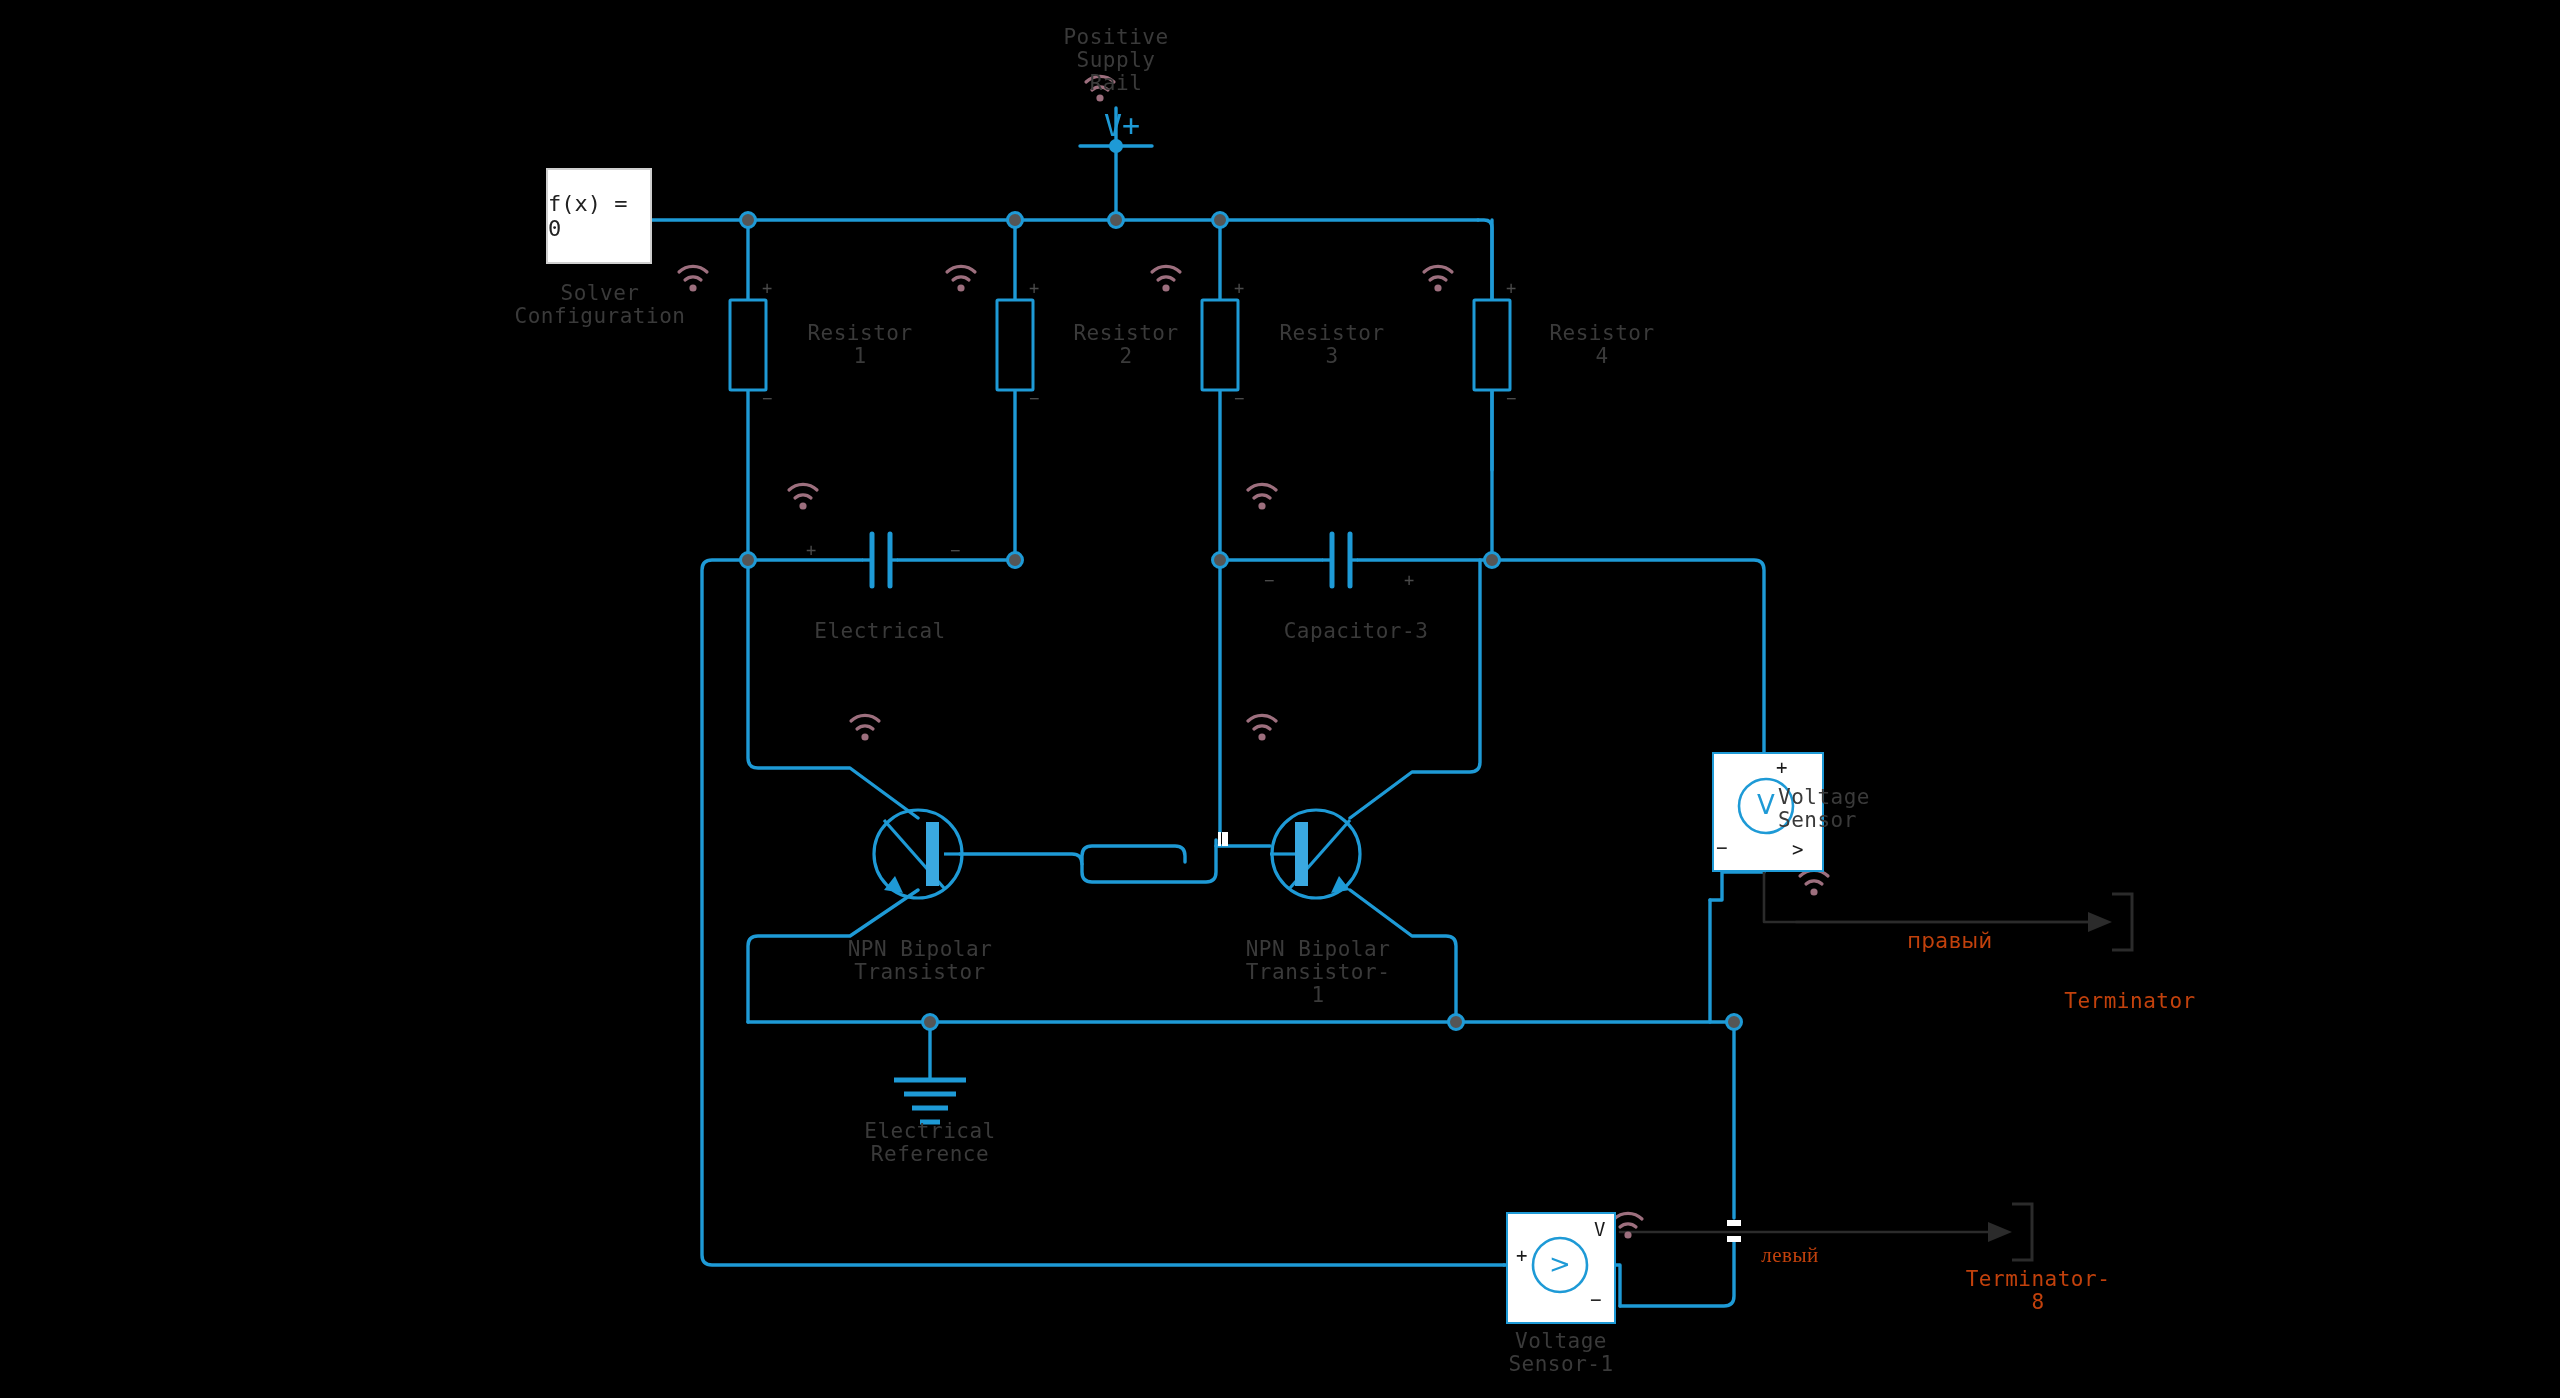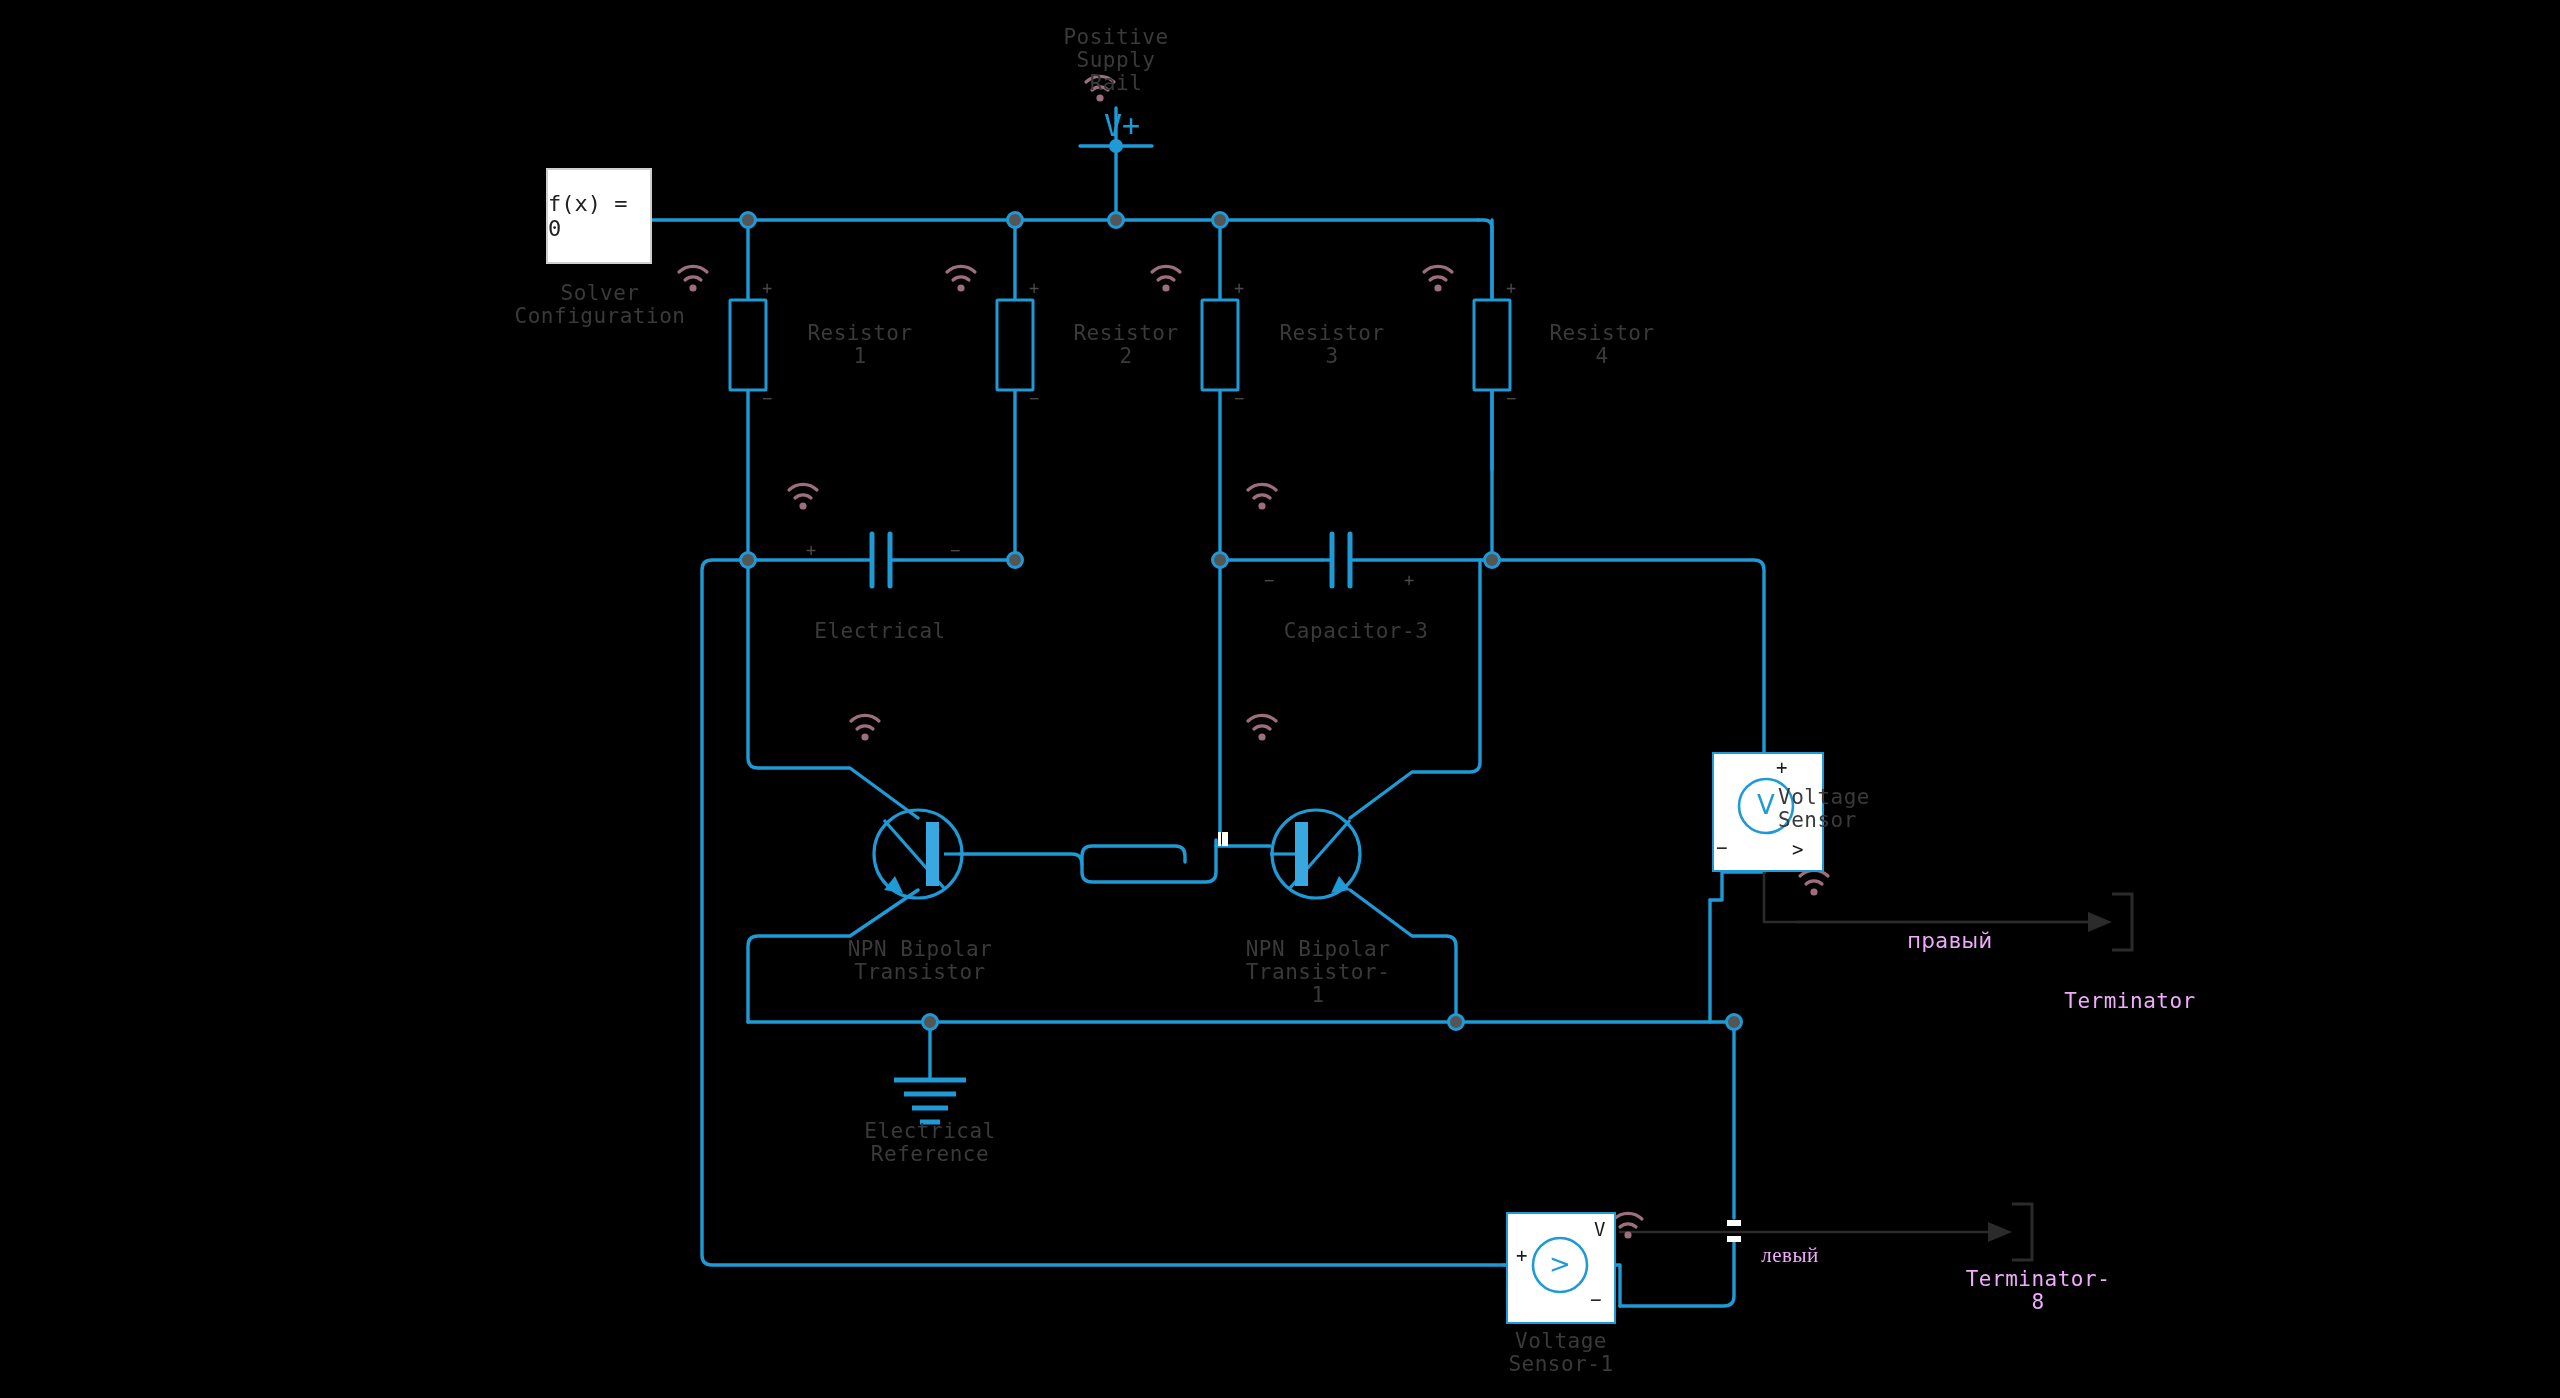--- a/index.html
+++ b/index.html
@@ -1,21 +1,21 @@
 <!DOCTYPE html>
 <html><head>
 <meta charset="utf-8">
 <style>
   html,body{margin:0;padding:0;background:#000;}
   body{width:2560px;height:1398px;overflow:hidden;font-family:"DejaVu Sans Mono","Liberation Mono",monospace;}
   #canvas{position:relative;width:2560px;height:1398px;background:#000000;}
   svg.layer{position:absolute;left:0;top:0;width:2560px;height:1398px;}
   .lbl{position:absolute;color:#3a3a3a;font-family:"DejaVu Sans Mono","Liberation Mono",monospace;
        font-size:21px;line-height:23px;text-align:center;white-space:pre-line;letter-spacing:0.5px;}
-  .lbl.sig{color:#f0abfc;}
+  .lbl.sig{color:#c2410c;}
   .polar{position:absolute;color:#4a4a4a;font-size:17px;font-family:"DejaVu Sans Mono","Liberation Mono",monospace;}
   .vplus{position:absolute;color:#1e9ad6;font-size:30px;font-family:"DejaVu Sans Mono","Liberation Mono",monospace;}
   .solverbox{position:absolute;background:#ffffff;border:2px solid #cfcfcf;
        display:flex;align-items:center;justify-content:flex-start;
        color:#222;font-size:22px;font-family:"DejaVu Sans Mono","Liberation Mono",monospace;}
   .sensorbox{position:absolute;background:#ffffff;border:2.5px solid #1e9ad6;}
   .sensor-sym{position:absolute;color:#1e9ad6;font-size:26px;font-family:"DejaVu Sans","Liberation Sans",sans-serif;}
   .sensor-port{position:absolute;color:#1a1a1a;font-size:19px;font-family:"DejaVu Sans Mono","Liberation Mono",monospace;}
 </style>
 </head>

